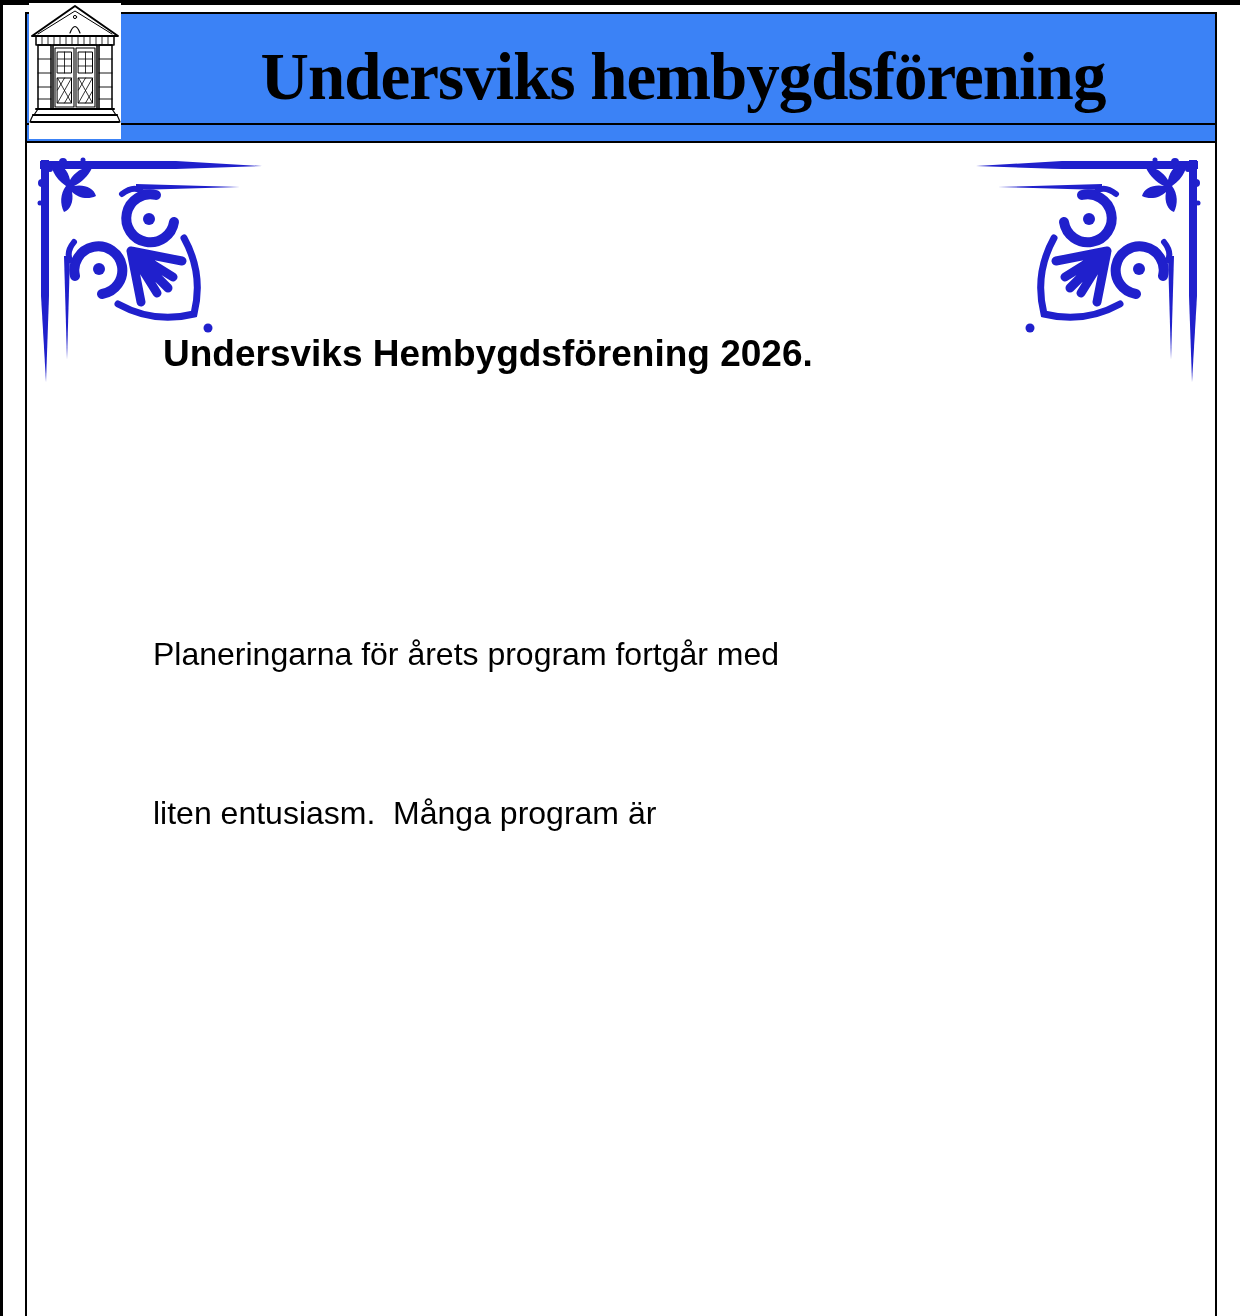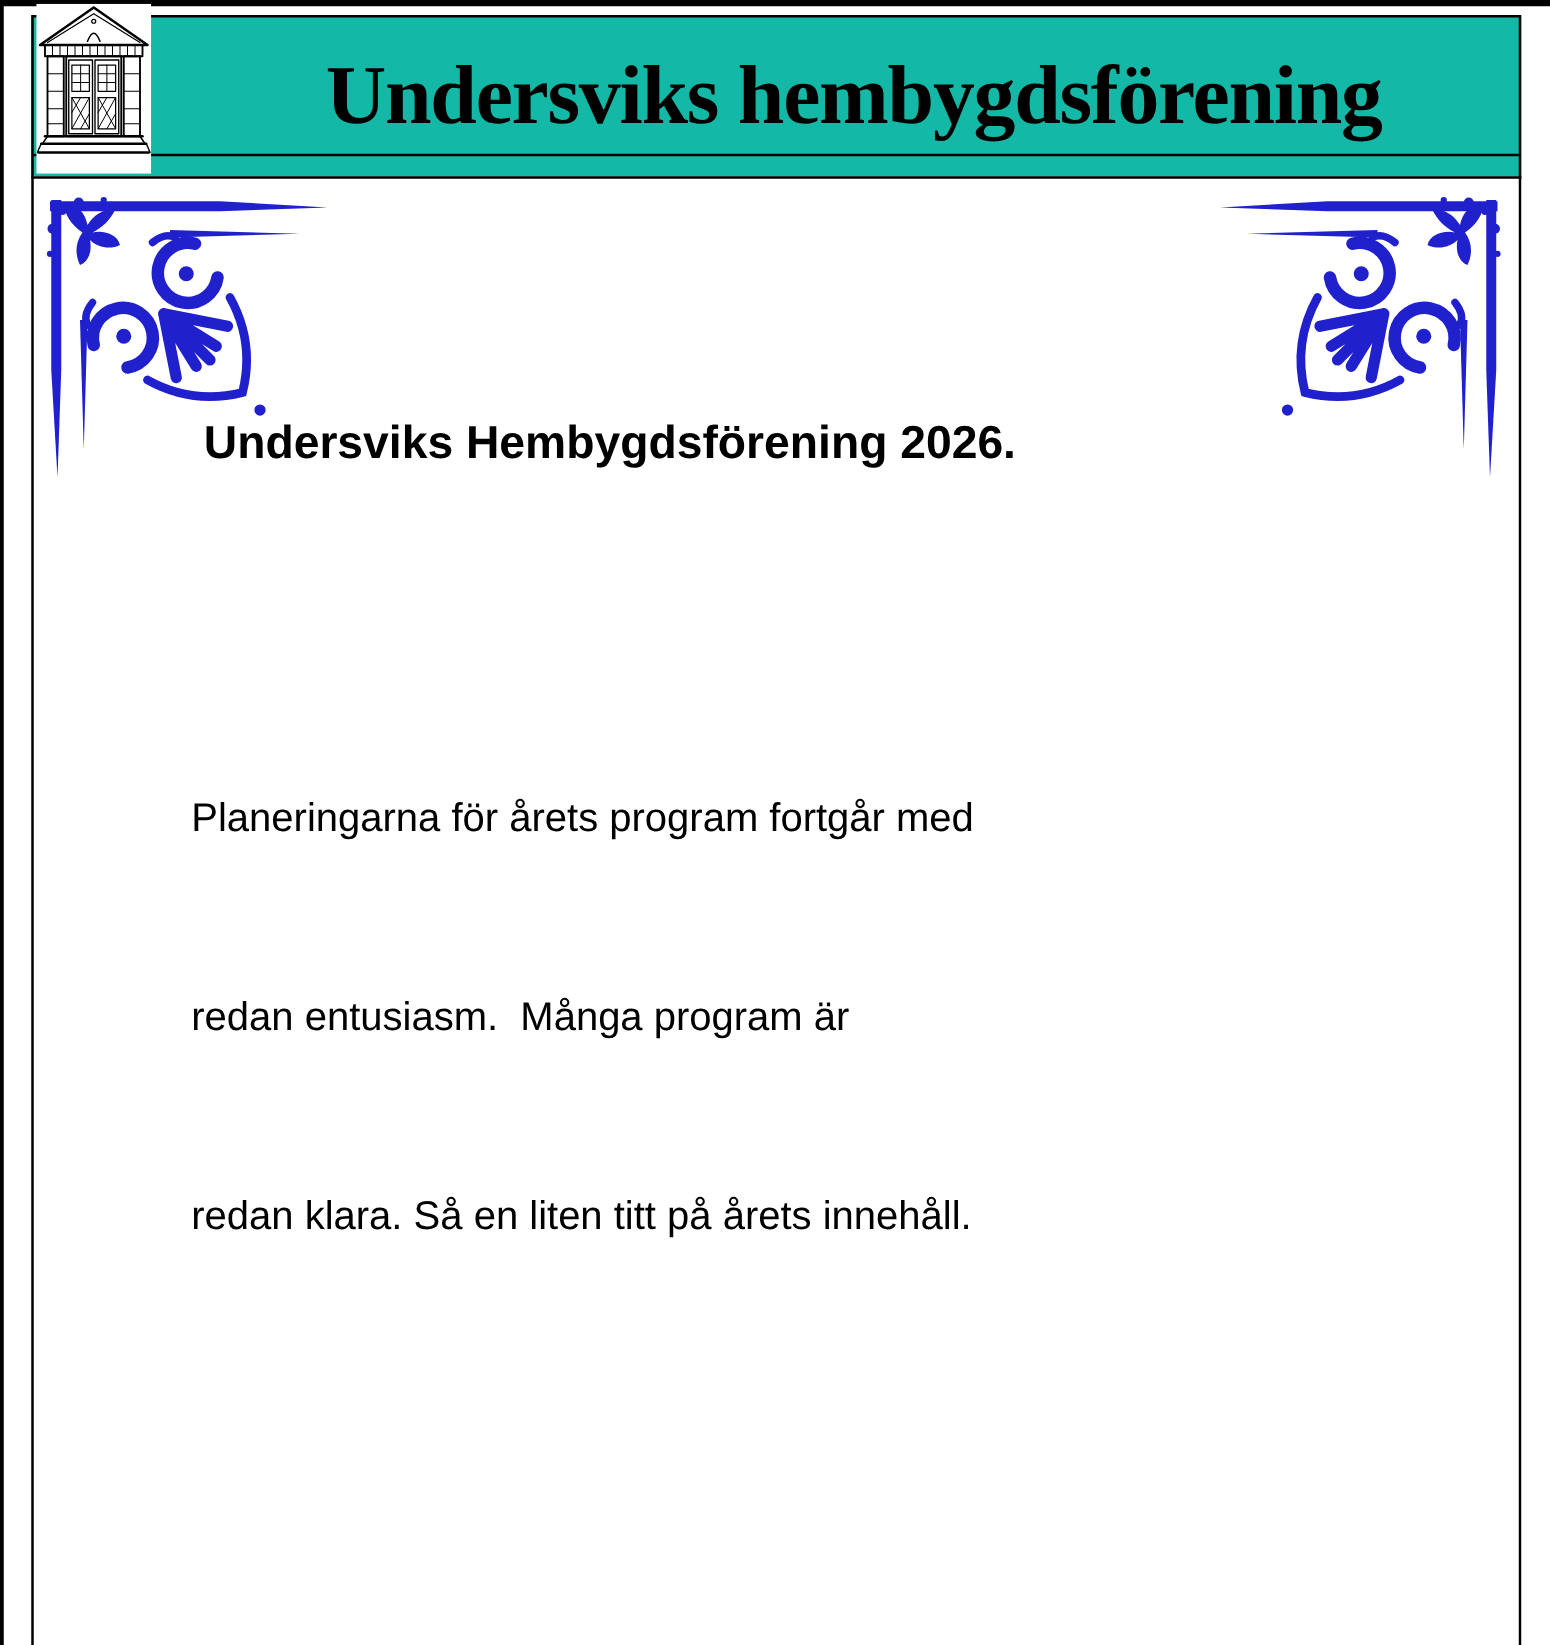--- a/index.html
+++ b/index.html
@@ -7,21 +7,21 @@
     position:relative;width:1240px;height:1316px;background:#fff;overflow:hidden;
     font-family:"Liberation Sans", sans-serif;color:#000;
   }
   
   .edge-top{position:absolute;left:0;top:0;width:1240px;height:5px;background:#000;}
   .edge-left{position:absolute;left:0;top:0;width:3px;height:1316px;background:#000;}
 
   
   .header-box{
     position:absolute;left:25px;top:12px;width:1188px;height:127px;
-    border:2px solid #000;background:#14b8a6;
+    border:2px solid #000;background:#3b82f6;
   }
   .header-rule{position:absolute;left:0;right:0;top:109px;border-top:2px solid #000;}
   .site-title{
     position:absolute;left:130px;right:6px;top:26px;text-align:center;
     font-family:"Liberation Serif", serif;font-weight:bold;font-size:67px;
     letter-spacing:-1px;line-height:72px;white-space:pre;
   }
   .logo{position:absolute;left:29px;top:3px;width:92px;height:136px;z-index:5;}
   .logo svg{display:block;}
 
@@ -143,22 +143,21 @@
         <path d="M38,86 Q30,96 34,104" stroke-width="6"></path>
       </g>
     </svg>
   </div>
 
   <div class="text-col">
     <div class="doc-heading">Undersviks Hembygdsförening 2026.</div>
 
     <div class="para p1">
       <div class="line">Planeringarna för årets program fortgår med</div>
-      <div class="line">redan entusiasm.  Många program är</div>
-      <div class="line">redan klara. Så en liten titt på årets innehåll.</div>
+      <div class="line">liten entusiasm.  Många program är</div>
     </div>
 
     
 
     
 
     
 
     
   </div>

